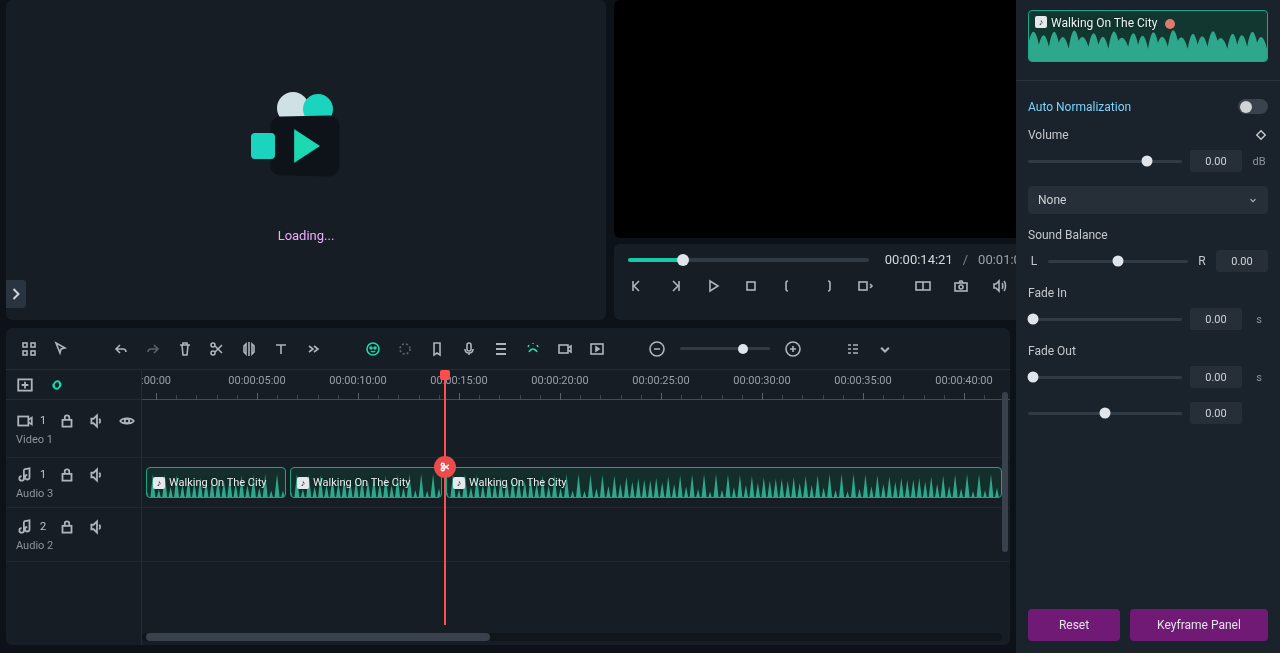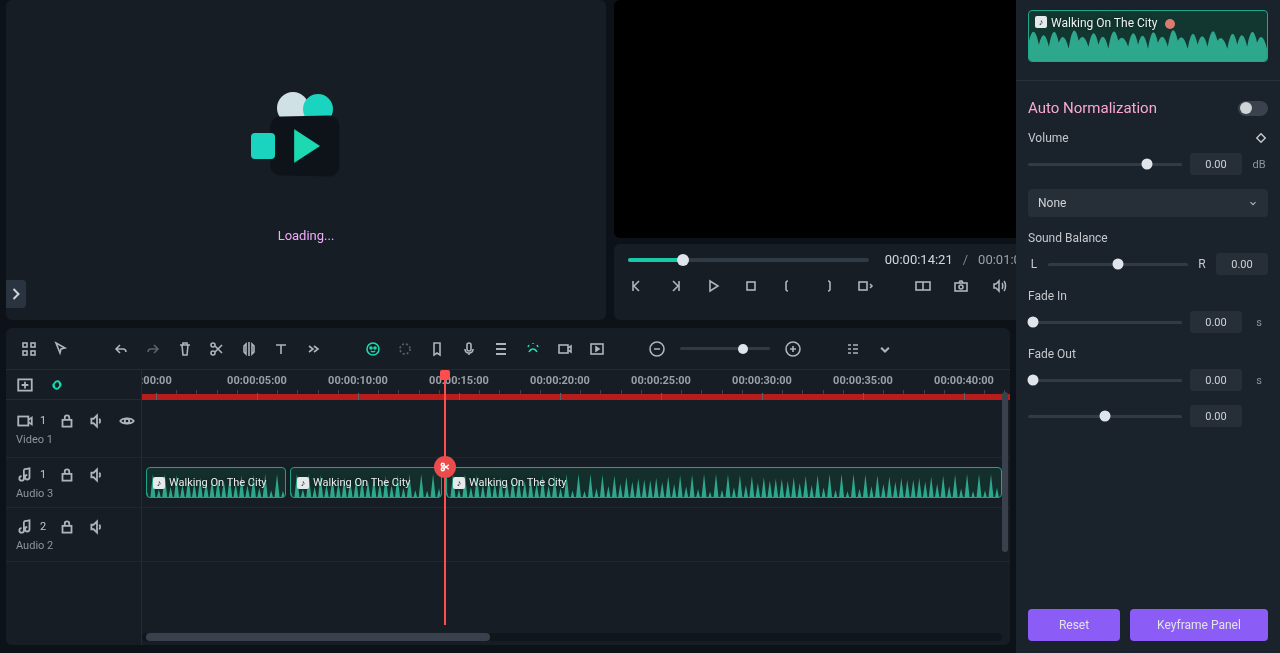--- a/index.html
+++ b/index.html
@@ -49,21 +49,21 @@
   .gutter-top { height:30px; display:flex; align-items:center; gap:14px; padding:0 10px; border-bottom:1px solid #232b34;}
   .track-head { display:flex; flex-direction:column; justify-content:center; padding:4px 10px; border-bottom:1px solid #20272f;}
   .track-head .row { display:flex; align-items:center; gap:12px; color:#c2c6ca; }
   .track-head .label { font-size:11px; color:#8f959b; margin-top:3px;}
   .track-head .num { font-size:11px; margin-left:-6px;}
   .th-video { height:58px; }
   .th-audio1 { height:50px; }
   .th-audio2 { height:54px; }
 
   .tl-content { flex:1; position:relative; overflow:hidden; }
-  .ruler { height:30px; position:relative; border-bottom:6px solid #b91c1c;font-weight:bold; }
+  .ruler { height:30px; position:relative; border-bottom:1px solid #b91c1c; }
   .ruler .tick { position:absolute; top:0; height:30px; }
   .ruler .tick .lbl { position:absolute; top:4px; left:0; transform:translateX(-50%); font-size:11px; color:#9aa0a6; white-space:nowrap;}
   .ruler .tick .mark { position:absolute; bottom:0; left:0; width:1px; height:7px; background:#5a636d;}
   .ruler .sub { position:absolute; bottom:0; width:1px; height:4px; background:#3d454e;}
 
   .lane { position:relative; border-bottom:1px solid #20272f; }
   .lane.video { height:58px; }
   .lane.audio1 { height:50px; }
   .lane.audio2 { height:54px; }
 
@@ -89,40 +89,40 @@
   .rp-clip .music-ic::after{content:"♪"; color:#142128; font-size:9px;}
   .rp-clip .t { color:#eef1f3; font-size:12px; z-index:2; text-shadow:0 0 3px #08201b;}
   .rp-clip .dot{ width:10px;height:10px;border-radius:50%;background:#de7b6e; margin-left:4px; margin-top:3px; z-index:2;}
 
   .section-head { display:flex; align-items:center; justify-content:space-between; }
   .section-head .title{ color:#ebedef; font-weight:600; font-size:13px;}
   .diamond { width:14px; height:14px; }
   .diamond svg{width:14px;height:14px;stroke:#c8ccd0;fill:none;stroke-width:1.4;}
 
   .prop { display:flex; align-items:center; gap:10px; }
-  .prop .lbl { flex:1; color:#f9a8d4; font-size:15px;}
+  .prop .lbl { flex:1; color:#7dd3fc; font-size:12px;}
   .toggle { width:30px; height:15px; background:#3a434d; border-radius:8px; position:relative; cursor:pointer;}
   .toggle .knob { position:absolute; top:1.5px; left:2px; width:12px; height:12px; background:#cfd4d8; border-radius:50%;}
 
   .slider-track { height:3px; background:#313b46; border-radius:2px; position:relative; flex:1;}
   .slider-knob { position:absolute; top:50%; width:11px; height:11px; background:#dfe5ea; border-radius:50%; transform:translate(-50%,-50%);}
   .valbox { width:52px; height:22px; background:#262e37; border-radius:3px; display:flex; align-items:center; justify-content:center; font-size:11px; color:#cfd3d7;}
   .unit { width:18px; text-align:center; color:#8e949a; font-size:11px;}
 
   .prop-col { display:flex; flex-direction:column; gap:8px; }
   .prop-col .row2 { display:flex; align-items:center; gap:8px;}
   .prop-col .lbl { color:#c5c9cd; font-size:12px;}
   .sel { height:28px; background:#262e37; border-radius:4px; display:flex; align-items:center; justify-content:space-between; padding:0 10px; color:#cfd3d7; font-size:12px; cursor:pointer;}
   .sel .chev { width:10px;height:10px;}
   .qmark{ width:13px;height:13px; border:1px solid #7c838a; border-radius:50%; display:flex;align-items:center;justify-content:center; font-size:9px; color:#a3a9af; margin-left:4px;}
 
   .sb-row { display:flex; align-items:center; gap:8px;}
   .sb-row .end { width:12px; text-align:center; color:#c5c9cd;}
   .footer { margin-top:auto; display:flex; gap:10px; }
-  .btn { flex:1; height:32px; background:#8b5cf6; border-radius:4px; display:flex; align-items:center; justify-content:center; color:#e1e4e7; font-size:12px; cursor:pointer;}
+  .btn { flex:1; height:32px; background:#701a75; border-radius:4px; display:flex; align-items:center; justify-content:center; color:#e1e4e7; font-size:12px; cursor:pointer;}
   .btn.wide { flex:1.5;}
 
   .hr { height:1px; background:#2a323b; margin:4px -12px;}
 </style>
 </head>
 <body>
 
 <div class="root">
   <div class="left-col">
 

